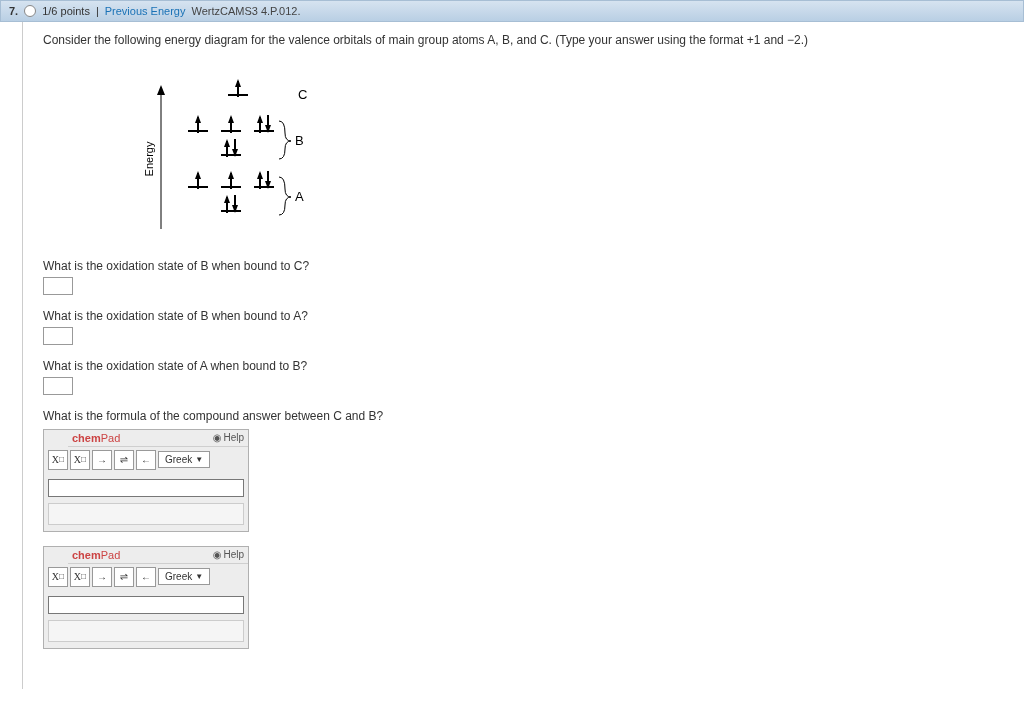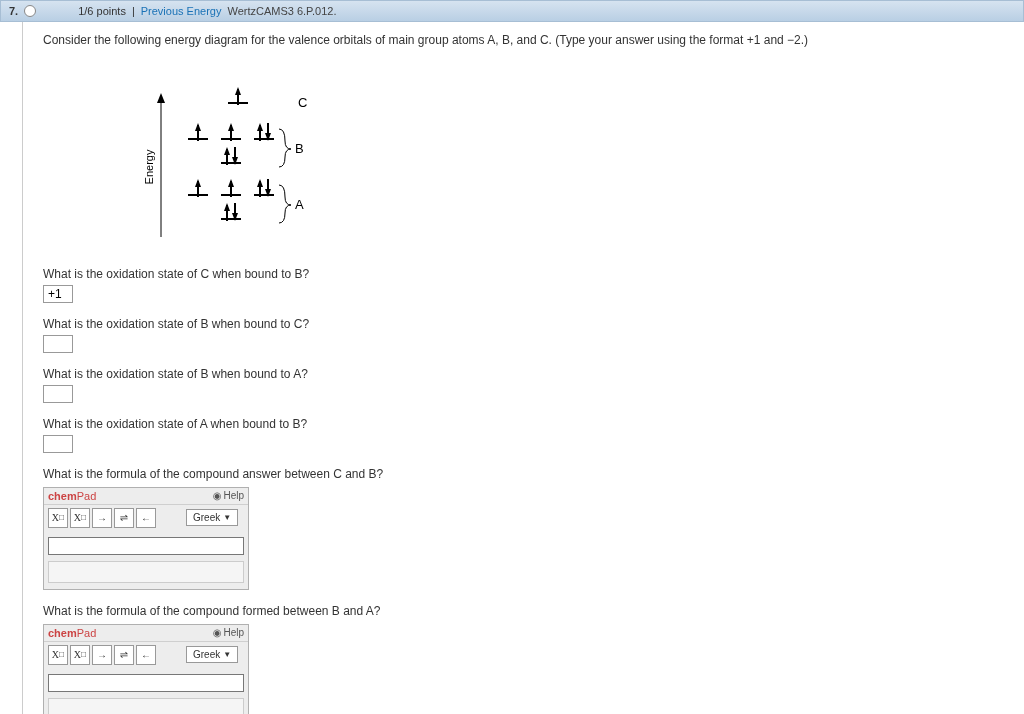--- a/index.html
+++ b/index.html
@@ -21,29 +21,29 @@
   }
   .q-number { font-weight: bold; }
   .icon-circle {
     display: inline-block;
     width: 12px; height: 12px;
     border: 1px solid #888;
     border-radius: 50%;
     background: #fff;
     position: relative;
   }
-  .points { color: #333; margin-left: 36px; }
+  .points { color: #333; }
   .prev-link { color: #1a72b6; text-decoration: none; }
   .src { color: #444; }
   .content {
     border-left: 1px solid #ccc;
     margin-left: 22px;
     padding: 10px 0 40px 20px;
   }
-  .prompt { margin-bottom: 18px; line-height: 1.4; }
+  .prompt { margin-bottom: 10px; line-height: 1.4; }
   .diagram-container {
     margin: 8px 0 20px 100px;
   }
   .diagram-svg { display: block; }
   .question-block { margin-top: 14px; }
   .question-text { margin-bottom: 4px; }
   .answer-input {
     border: 1px solid #999;
     background: #fff;
     padding: 2px 4px;
@@ -57,20 +57,21 @@
     background: #ededed;
     width: 206px;
     position: relative;
   }
   .chempad-header {
     display: flex;
     justify-content: space-between;
     align-items: center;
     padding: 2px 4px;
     border-bottom: 1px solid #cfcfcf;
+    margin-left: 24px;
   }
   .chempad-title { color: #c44; font-size: 11px; }
   .chempad-title b { color: #c44; font-weight: bold; }
   .chempad-help {
     font-size: 10px; color: #555;
     display:flex; align-items:center; gap:2px;
   }
   .chempad-toolbar {
     display: flex;
     align-items: center;
@@ -81,21 +82,20 @@
     border: 1px solid #999;
     background: #fff;
     width: 20px; height: 20px;
     display: inline-flex;
     align-items: center; justify-content: center;
     font-size: 10px;
     font-family: 'Times New Roman', serif;
     cursor: pointer;
   }
   .greek-btn {
-    margin-left: 28px;
     border: 1px solid #999;
     background: #fff;
     padding: 2px 6px;
     font-size: 10px;
     display:inline-flex; align-items:center; gap:3px;
     cursor:pointer;
   }
   .chempad-input-area { padding: 6px 4px 4px 4px; }
   .chempad-input {
     width: 196px; height: 18px;
@@ -112,21 +112,21 @@
 </style>
 </head>
 <body>
 
 <div class="header-bar">
   <span class="q-number">7.</span>
   <span class="icon-circle"></span>
   <span class="points">1/6 points</span>
   <span>|</span>
   <a href="#" class="prev-link">Previous Energy</a>
-  <span class="src">WertzCAMS3 6.P.012.</span>
+  <span class="src">WertzCAMS3 4.P.012.</span>
 </div>
 
 <div class="content">
 
   <div class="prompt">Consider the following energy diagram for the valence orbitals of main group atoms A, B, and C. (Type your answer using the format +1 and −2.)</div>
 
   <div class="diagram-container">
     <svg class="diagram-svg" width="220" height="180" viewBox="0 0 220 180">
 
       <line x1="18" y1="30" x2="18" y2="170" stroke="#000" stroke-width="1"></line>
@@ -188,24 +188,20 @@
         <polygon points="84,136 81,144 87,144" fill="#000"></polygon>
         <line x1="92" y1="136" x2="92" y2="152" stroke="#000" stroke-width="2"></line>
         <polygon points="92,154 89,146 95,146" fill="#000"></polygon>
       </g>
 
       <path d="M 136 118 Q 142 118 142 130 Q 142 138 148 138 Q 142 138 142 146 Q 142 156 136 156" fill="none" stroke="#000" stroke-width="1"></path>
       <text x="152" y="142" font-size="13">A</text>
     </svg>
   </div>
 
-  <div class="question-block">
-    <div class="question-text">What is the oxidation state of C when bound to B?</div>
-    <input class="answer-input" value="+1" style="">
-  </div>
 
   <div class="question-block">
     <div class="question-text">What is the oxidation state of B when bound to C?</div>
     <input class="answer-input" value="" style="">
   </div>
 
   <div class="question-block">
     <div class="question-text">What is the oxidation state of B when bound to A?</div>
     <input class="answer-input" value="" style="">
   </div>
@@ -237,21 +233,20 @@
           </span>
       </div>
       <div class="chempad-input-area">
         <input class="chempad-input" style="">
       </div>
       <div class="chempad-display"></div>
     </div>
   </div>
 
   <div class="question-block">
-    <div class="question-text">What is the formula of the compound formed between B and A?</div>
     <div class="chempad">
       <div class="chempad-header">
         <span class="chempad-title"><b>chem</b><span>Pad</span></span>
         <span class="chempad-help">
             <span>◉</span>
             <span>Help</span>
           </span>
       </div>
       <div class="chempad-toolbar">
         <span class="tool-btn">X<sub>□</sub></span>

